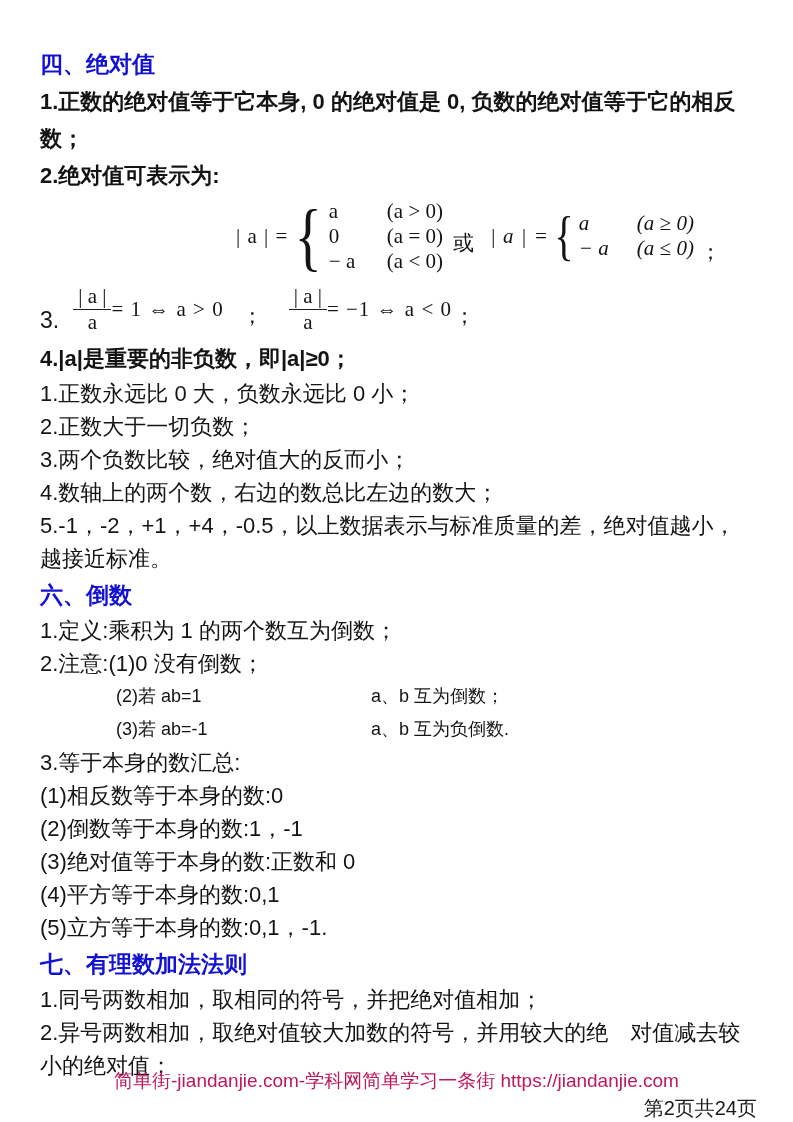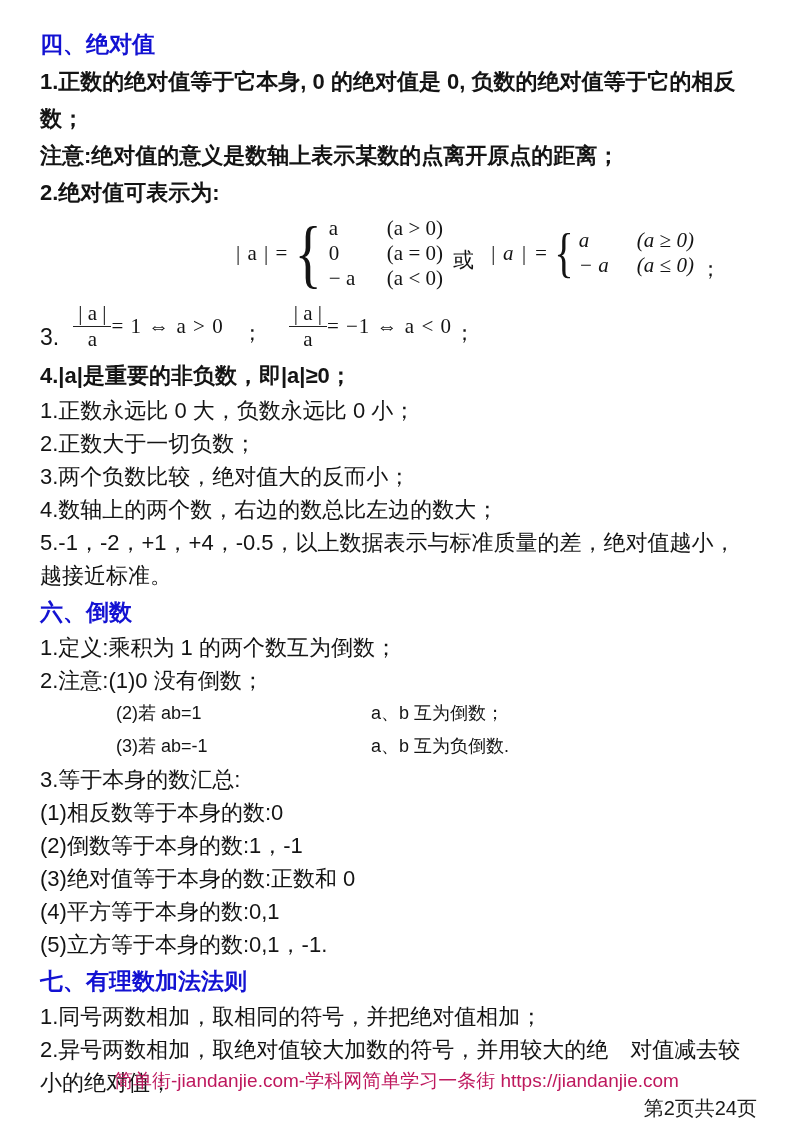--- a/index.html
+++ b/index.html
@@ -1,20 +1,20 @@
 <!DOCTYPE html>
 <html><head>
 <meta charset="utf-8">
 <style>
   html,body { margin:0; padding:0; background:#ffffff; }
   .page {
     position:relative;
     width:793px; height:1122px;
     box-sizing:border-box;
-    padding:24px 36px 0 40px;
+    padding:44px 36px 0 40px;
     background:#ffffff;
     font-family:"Liberation Sans","DejaVu Sans",sans-serif;
     color:#141414;
     overflow:hidden;
   }
   .sec-title {
     color:#1312d2;
     font-weight:bold;
     font-size:23px;
     line-height:30px;
@@ -77,21 +77,20 @@
   }
 </style>
 </head>
 <body>
 
 <div class="page">
 
   <div>
     <div class="sec-title">四、绝对值</div>
     <p class="ln">1.正数的绝对值等于它本身, 0 的绝对值是 0, 负数的绝对值等于它的相反数；</p>
-    <p class="ln">注意:绝对值的意义是数轴上表示某数的点离开原点的距离；</p>
     <p class="ln">2.绝对值可表示为:</p>
 
     <div class="formula-row">
       <span class="lhs">| a | =</span>
       <span class="brace b3">{</span>
       <div class="cases">
         <div class="case-row">
           <span class="val">a</span>
           <span class="cond">(a &gt; 0)</span>
         </div>

